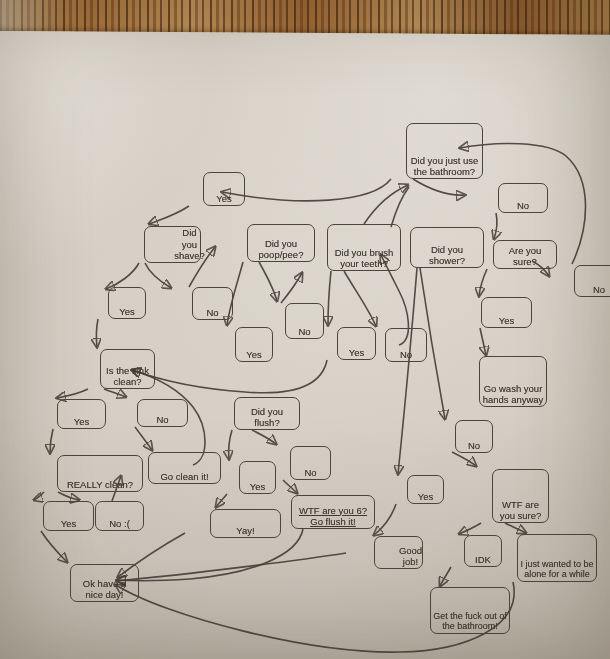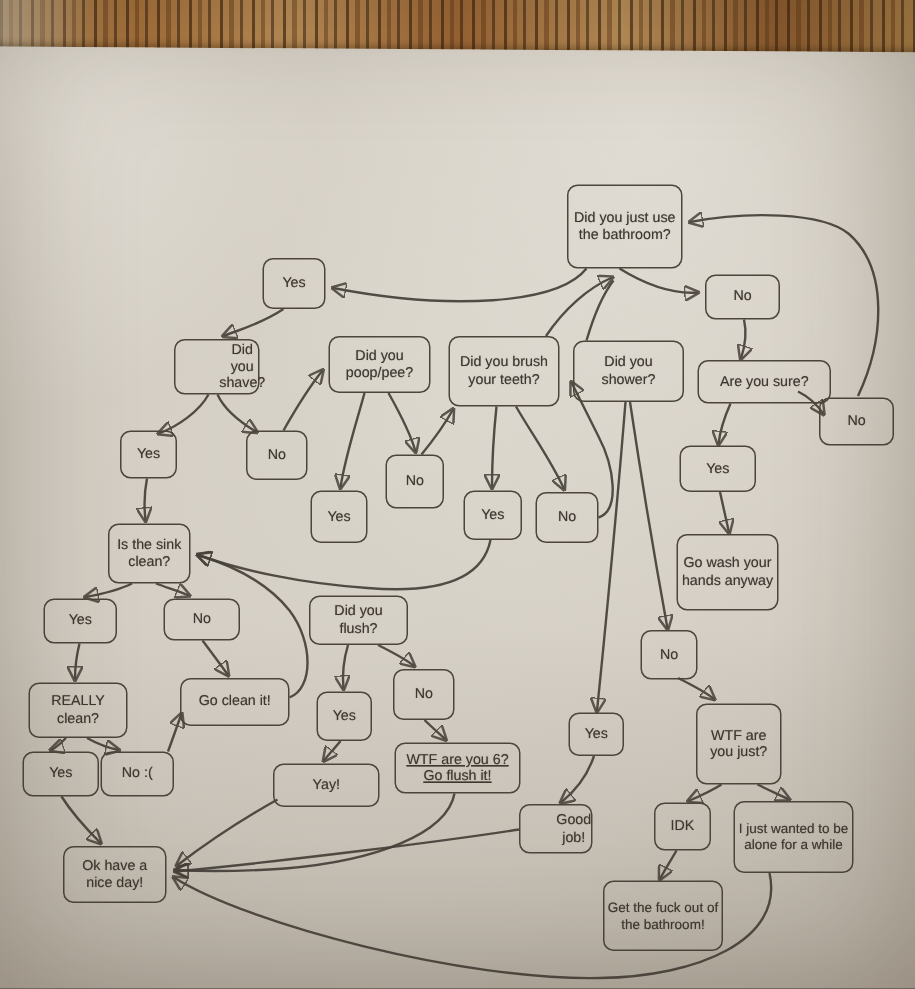--- a/index.html
+++ b/index.html
@@ -27,48 +27,48 @@
       radial-gradient(ellipse at 45% 40%, #d9d4ca 0%, #d3cdc3 55%, #c3bcb0 100%);
     box-shadow:0 -2px 4px rgba(40,25,10,0.35);
   }
 
   .chart{position:absolute;top:0;left:0;width:610px;height:659px;}
 
   svg.edges{position:absolute;top:0;left:0;width:610px;height:659px;}
   svg.edges path{fill:none;stroke:#46403a;stroke-width:1.6;opacity:0.92;}
 
   .node{position:absolute;box-sizing:border-box;border:1.5px solid #4c453c;border-radius:7px;
-    display:flex;align-items:center;justify-content:center;text-align:center;
+    display:flex;align-items:flex-end;justify-content:center;text-align:center;
     color:#3e3831;font-size:9.5px;line-height:1.18;padding:1px 2px;
-    text-shadow:0 0 0.6px rgba(62,56,49,0.55);}
+    text-shadow:0 0 0.6px rgba(62,56,49,0.55);margin-left:28px;}
 
   
   .n-start{left:378px;top:123px;width:77px;height:56px;}
   .n-yes_top{left:175px;top:172px;width:42px;height:34px;}
   .n-no_top{left:470px;top:183px;width:50px;height:30px;}
   .n-shave{left:116px;top:226px;width:57px;height:37px;padding-left:36px;}
-  .n-sure{left:465px;top:240px;width:89px;height:29px;}
+  .n-sure{left:465px;top:240px;width:64px;height:29px;}
   .n-no_sure{left:546px;top:265px;width:50px;height:32px;}
   .n-poop{left:219px;top:224px;width:68px;height:38px;}
   .n-brush{left:299px;top:224px;width:74px;height:47px;}
   .n-shower{left:382px;top:227px;width:74px;height:41px;}
   .n-yes_shave{left:80px;top:287px;width:38px;height:32px;}
   .n-no_shave{left:164px;top:287px;width:41px;height:33px;}
   .n-no_poop{left:257px;top:303px;width:39px;height:36px;}
   .n-yes_poop{left:207px;top:327px;width:38px;height:35px;}
   .n-yes_brush{left:309px;top:327px;width:39px;height:33px;}
   .n-no_brush{left:357px;top:328px;width:42px;height:34px;}
   .n-yes_sure{left:453px;top:297px;width:51px;height:31px;}
   .n-sink{left:72px;top:349px;width:55px;height:40px;}
   .n-wash{left:451px;top:356px;width:68px;height:51px;}
   .n-yes_sink{left:29px;top:399px;width:49px;height:30px;}
   .n-no_sink{left:109px;top:399px;width:51px;height:28px;}
   .n-flush{left:206px;top:397px;width:66px;height:33px;}
   .n-no_shower{left:427px;top:420px;width:38px;height:33px;}
-  .n-really{left:19px;top:455px;width:66px;height:37px;}
+  .n-really{left:29px;top:455px;width:86px;height:37px;}
   .n-clean_it{left:120px;top:452px;width:73px;height:32px;}
   .n-yes_flush{left:211px;top:461px;width:37px;height:33px;}
   .n-no_flush{left:262px;top:446px;width:41px;height:34px;}
   .n-wtf_doing{left:464px;top:469px;width:57px;height:54px;}
   .n-yes_really{left:15px;top:501px;width:51px;height:30px;}
   .n-no_really{left:67px;top:501px;width:49px;height:30px;}
   .n-wtf6{left:263px;top:495px;width:84px;height:34px;text-decoration:underline;}
   .n-yay{left:182px;top:509px;width:71px;height:29px;}
   .n-yes_shower{left:379px;top:475px;width:37px;height:29px;}
   .n-good_job{left:346px;top:536px;width:49px;height:33px;padding-left:26px;}
@@ -214,21 +214,21 @@
     <div class="node n-clean_it">
         <span>Go clean it!</span>
       </div>
     <div class="node n-yes_flush">
         <span>Yes</span>
       </div>
     <div class="node n-no_flush">
         <span>No</span>
       </div>
     <div class="node n-wtf_doing">
-        <span>WTF are you just?</span>
+        <span>WTF are you sure?</span>
       </div>
     <div class="node n-yes_really">
         <span>Yes</span>
       </div>
     <div class="node n-no_really">
         <span>No :(</span>
       </div>
     <div class="node n-wtf6">
         <span>WTF are you 6? Go flush it!</span>
       </div>

